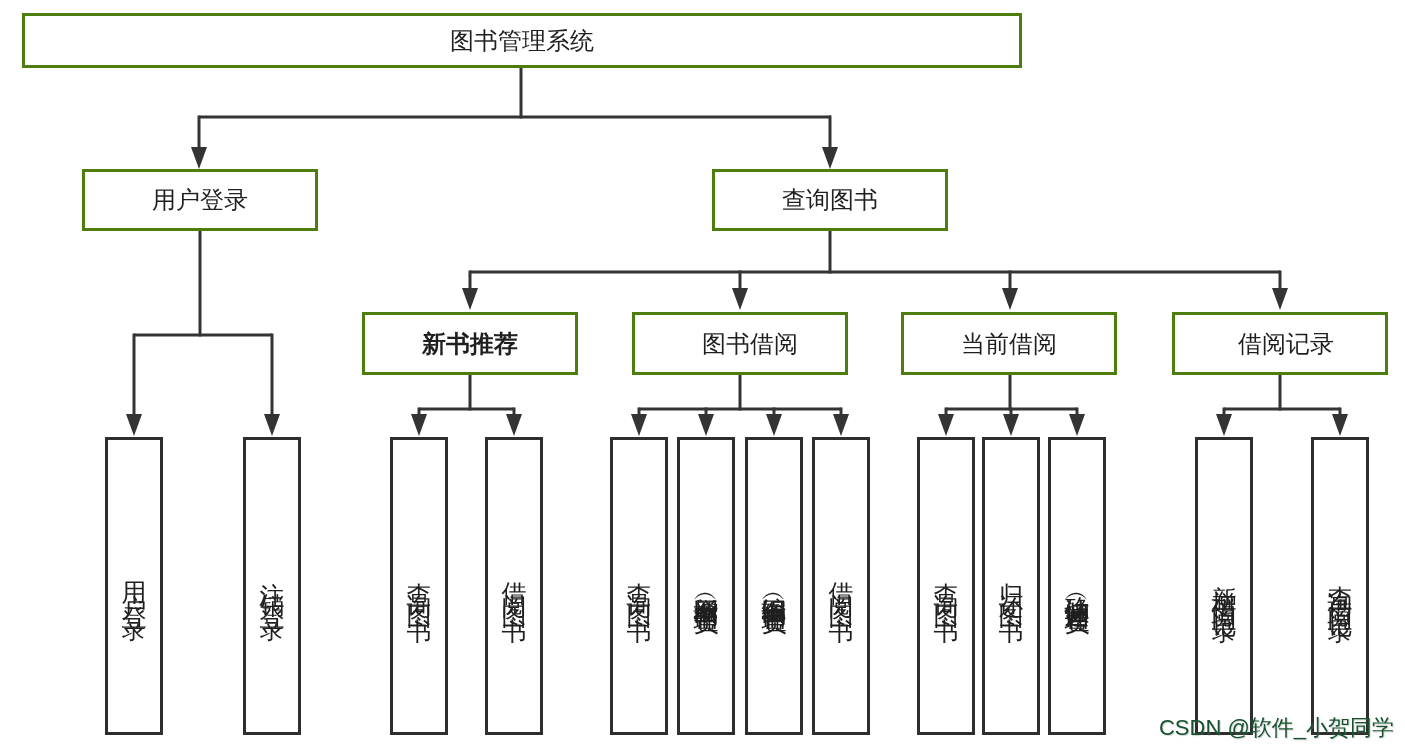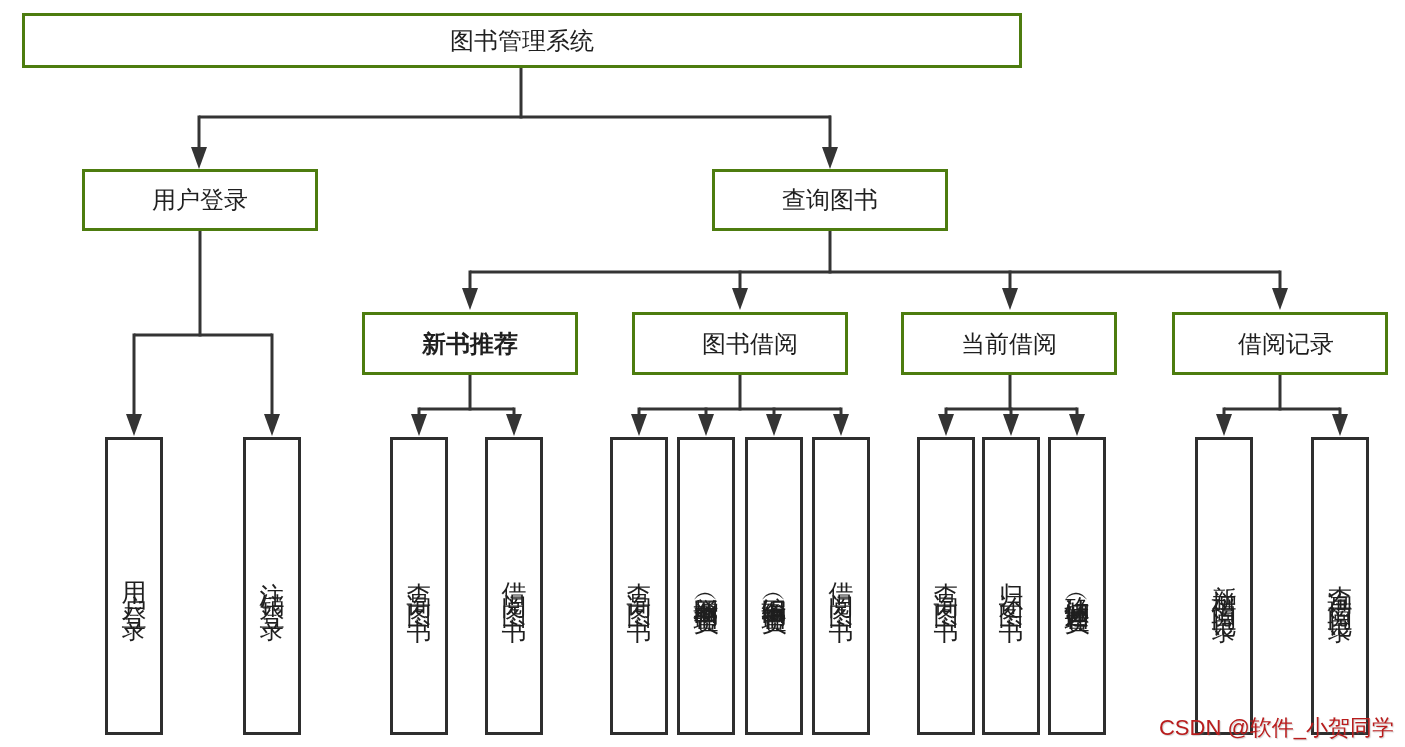--- a/index.html
+++ b/index.html
@@ -57,21 +57,21 @@
     letter-spacing: 12px;
   }
   .vtext.sp6 { letter-spacing: 7px; }
   .vtext.splong { letter-spacing: 2px; }
   .watermark {
     position: absolute;
     right: 11px;
     top: 713px;
     z-index: 10;
     font-size: 22px;
-    color: #b91c1c;
+    color: #14532d;
     text-shadow: 1px 1px 1px rgba(120,120,120,0.35);
     font-family: "Liberation Sans", sans-serif;
     white-space: nowrap;
   }
 </style>
 </head>
 <body>
 
 <div class="stage">
 

